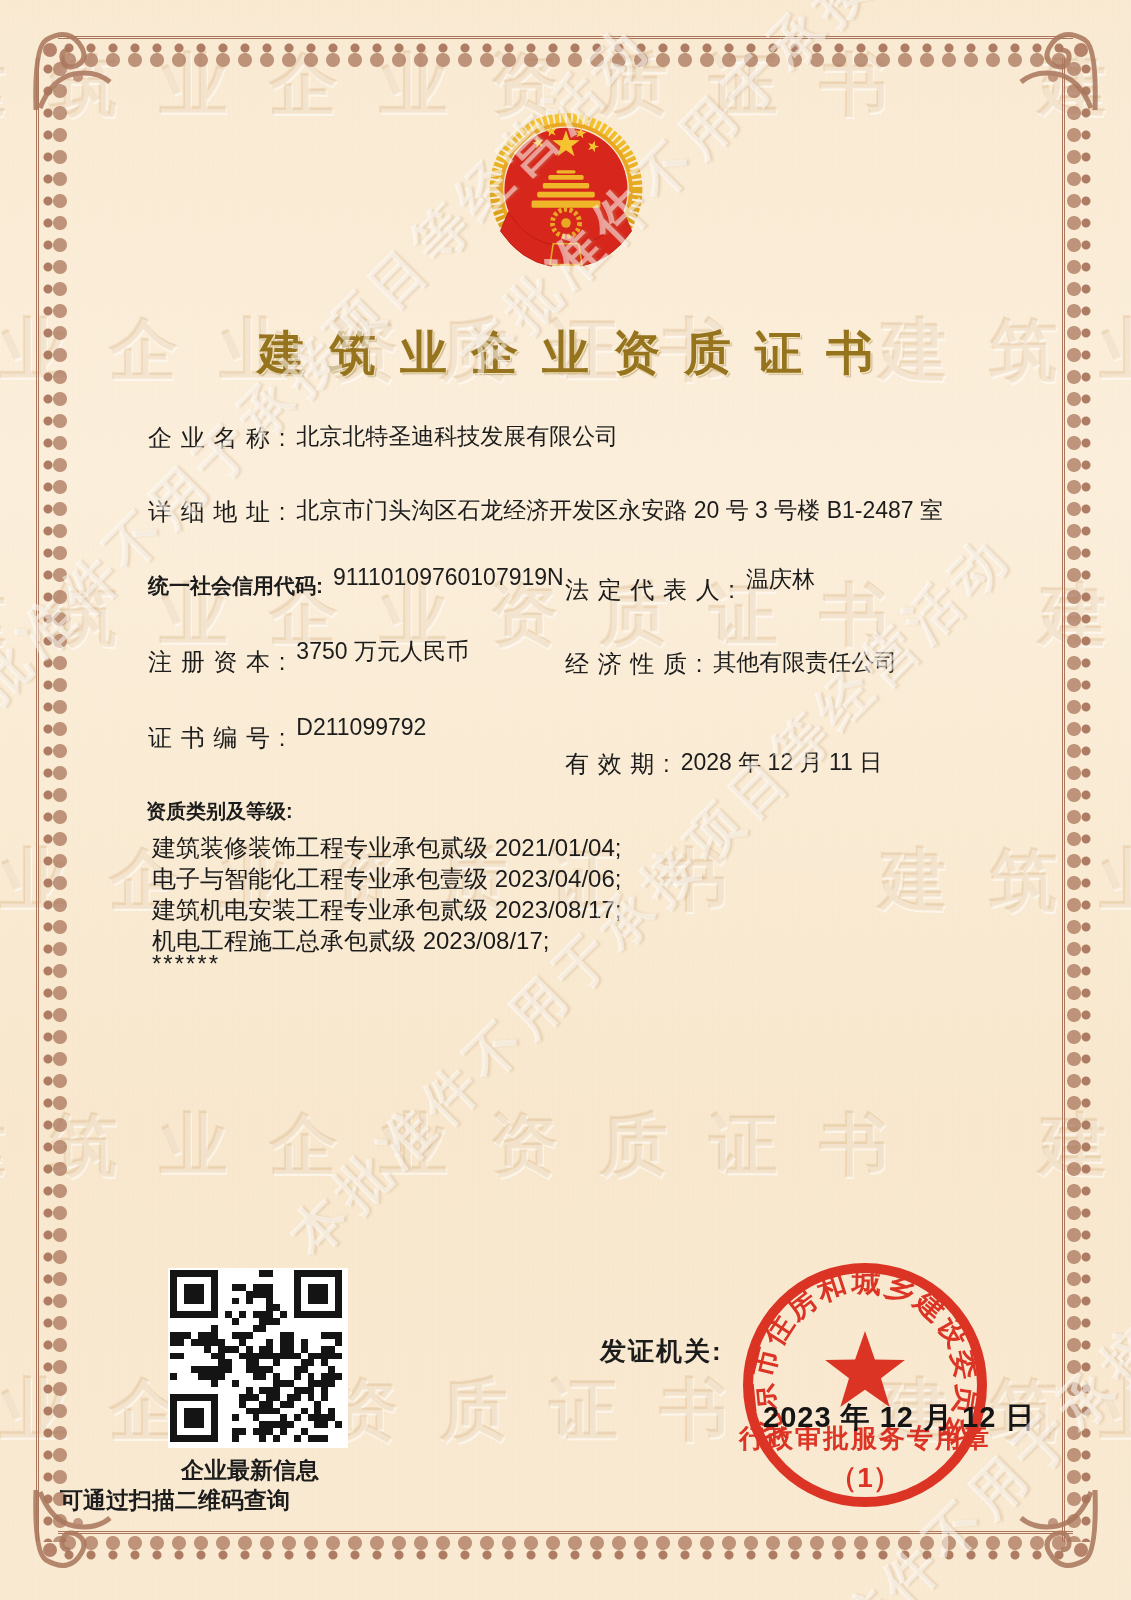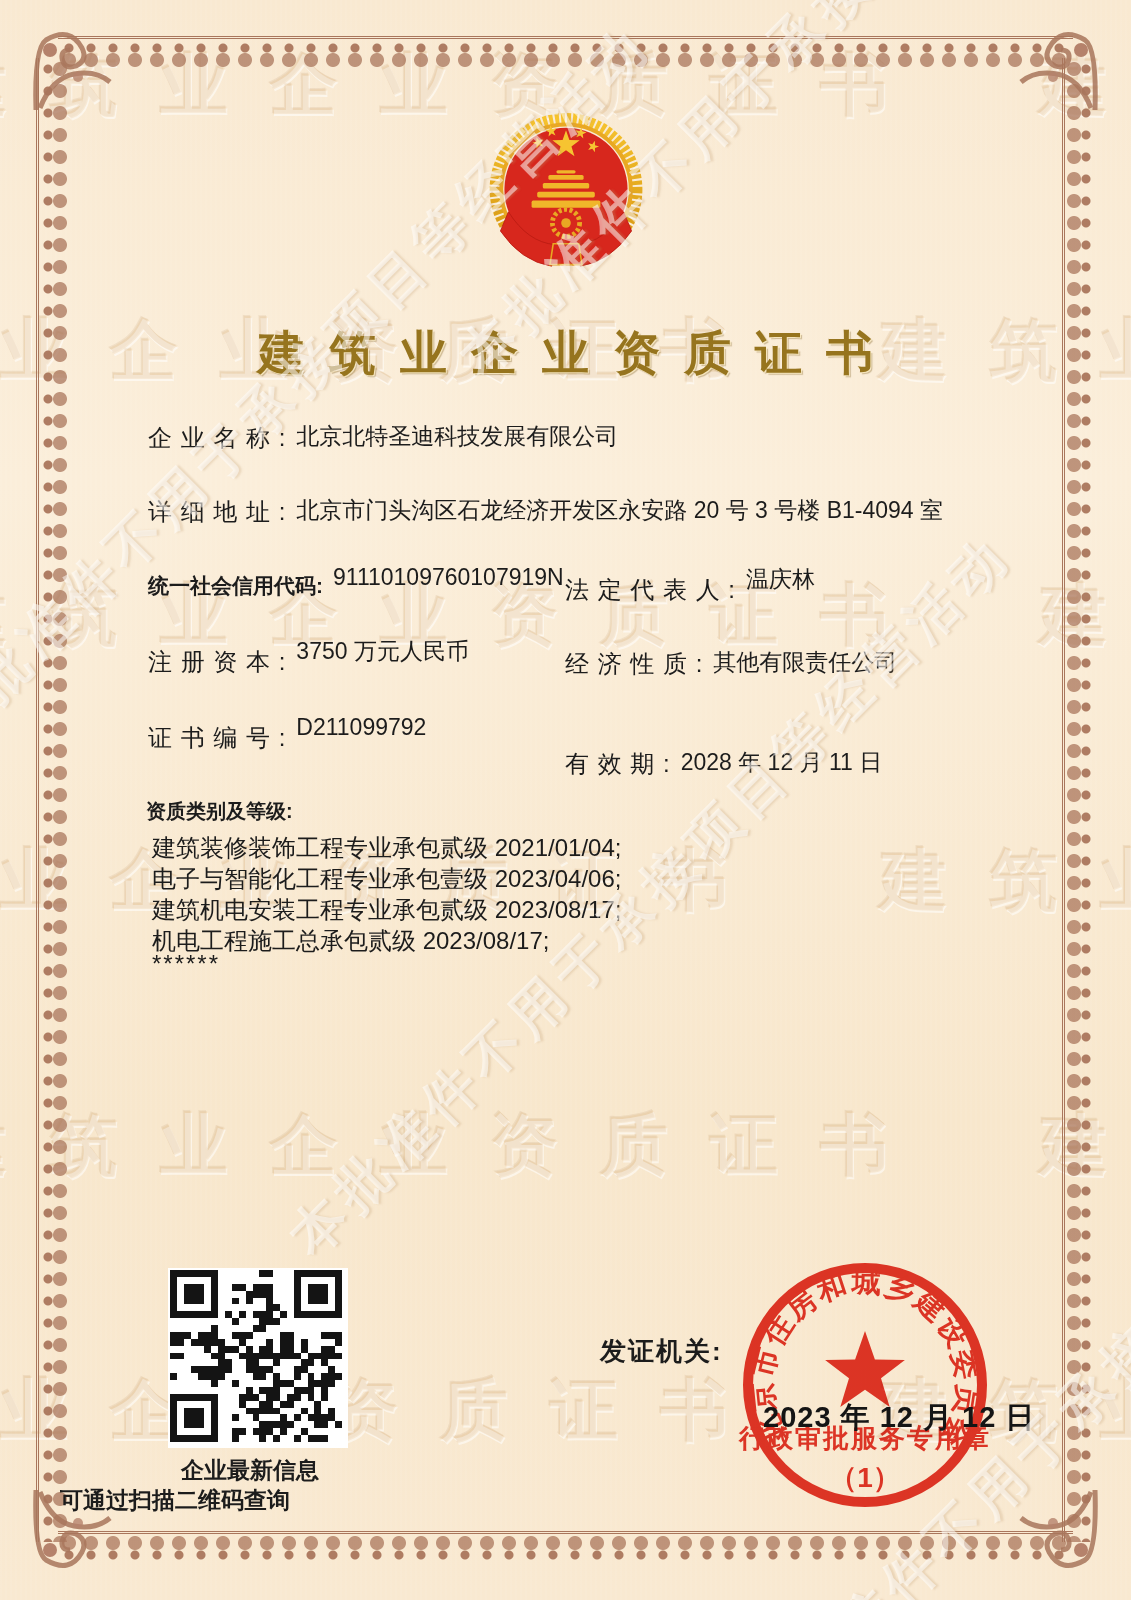--- a/index.html
+++ b/index.html
@@ -207,21 +207,21 @@
 
   <h1 class="title">建筑业企业资质证书</h1>
 
   <div class="cell r-company">
     <span class="lbl">企 业 名 称 :</span>
     <span class="val">北京北特圣迪科技发展有限公司</span>
   </div>
 
   <div class="cell r-address">
     <span class="lbl">详 细 地 址 :</span>
-    <span class="val">北京市门头沟区石龙经济开发区永安路 20 号 3 号楼 B1-4094 室</span>
+    <span class="val">北京市门头沟区石龙经济开发区永安路 20 号 3 号楼 B1-2487 室</span>
   </div>
 
   <div class="cell r-credit">
     <span class="lbl-sm">统一社会信用代码:</span>
     <span class="val raised wrapval">91110109760107919N</span>
   </div>
 
   <div class="cell r-legal">
     <span class="lbl">法 定 代 表 人 :</span>
     <span class="val raised">温庆林</span>

